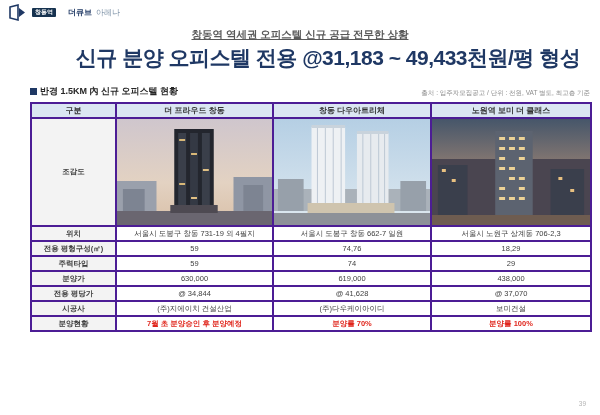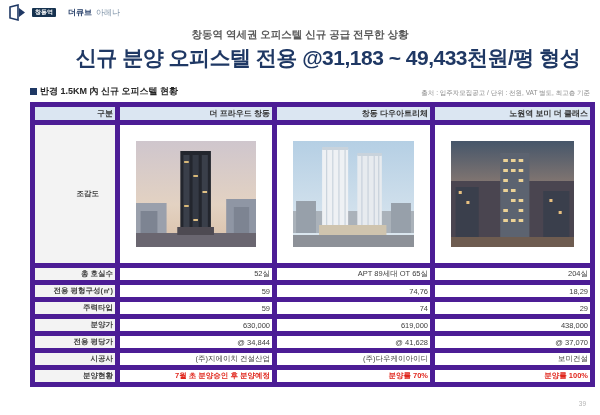--- a/index.html
+++ b/index.html
@@ -16,44 +16,44 @@
   .logo svg { display:block; }
   .logo-badge { background:#16324f; color:#ffffff; font-size:6px; font-weight:bold;
     padding:1px 3px; border-radius:1px; line-height:1.2; }
   .brand-bold { color:#1f3864; font-size:8px; font-weight:bold; letter-spacing:0;padding-left:8px; }
   .brand-light { color:#7f93a8; font-size:8px; }
   .nav { display:flex; gap:9px; padding-top:3px; }
   .nav-item { font-size:7.5px; color:#a6a6a6; cursor:pointer; }
   .nav-item.active { color:#404040; font-weight:bold; }
   
   .subtitle { position:absolute; top:28px; left:0; width:100%;
-    text-align:center; font-size:10.5px; font-weight:bold; color:#595959; }
+    text-align:center; font-size:10.5px; font-weight:bold; color:#595959;text-decoration:underline; }
   .main-title { position:absolute; top:44px; left:0; width:100%;
     text-align:center; font-size:21px; font-weight:bold; color:#1f3864; letter-spacing:-0.5px;margin-left:28px; }
   
   .meta { position:absolute; top:85px; left:30px; width:560px;
     display:flex; justify-content:space-between; align-items:flex-end; }
   .legend { display:flex; align-items:center; gap:3px; }
   .legend-square { width:7px; height:7px; background:#1f3864; display:inline-block; }
   .legend-text { font-size:9px; font-weight:bold; color:#262626; }
   .source { font-size:6.5px; color:#8c8c8c; }
   
   table.cmp { position:absolute; top:102px; left:30px; width:560px;
     border-collapse:collapse; table-layout:fixed; }
   table.cmp col.c0 { width:85px; }
   table.cmp col.c1 { width:157px; }
   table.cmp col.c2 { width:158px; }
   table.cmp col.c3 { width:160px; }
-  table.cmp td { border:5px solid #4c1d95; font-size:7.5px; color:#404040;
-    text-align:right; vertical-align:middle; height:15px; padding:1px 2px;
+  table.cmp td { border:2px solid #4c1d95; font-size:7.5px; color:#404040;
+    text-align:center; vertical-align:middle; height:15px; padding:1px 2px;
     background:#ffffff; overflow:hidden; white-space:nowrap; }
   table.cmp tr.head td { background:#dbe6f2; color:#333333; font-weight:bold;
     font-size:8px; height:14px; }
   table.cmp td.lbl { background:#f3f3f3; font-weight:bold; color:#404040; }
-  table.cmp tr.imgs td { padding:16px; height:106px; }
+  table.cmp tr.imgs td { padding:0; height:106px; }
   table.cmp tr.imgs td.lbl { vertical-align:middle; }
   .render-wrap { width:100%; height:106px; display:block; }
   .render-wrap svg { display:block; width:100%; height:100%; }
   table.cmp tr.hl td.val { color:#e0261c; font-weight:bold; }
   
   .pagenum { position:absolute; right:14px; bottom:8px; font-size:6.5px; color:#b3b3b3; }
 </style>
 </head>
 <body>
 
@@ -198,25 +198,25 @@
                 <rect x="68" y="78" width="6" height="3"></rect>
                   <rect x="78" y="78" width="6" height="3"></rect>
                   <rect x="88" y="78" width="6" height="3"></rect>
               </g>
               <rect x="0" y="96" width="160" height="10" fill="#6e5c50"></rect>
             </svg>
           </span>
         </td>
       </tr>
 
-        <tr>
-          <td class="lbl">총 호실수</td>
-          <td class="val">52실</td>
-          <td class="val">APT 89세대  OT 65실</td>
-          <td class="val">204실</td>
+    <tr>
+          <td class="lbl">위치</td>
+          <td class="val">서울시 도봉구 창동 731-19 외 4필지</td>
+          <td class="val">서울시 도봉구 창동 662-7 일원</td>
+          <td class="val">서울시 노원구 상계동 706-2,3</td>
         </tr>
         <tr>
           <td class="lbl">전용 평형구성(㎡)</td>
           <td class="val">59</td>
           <td class="val">74,76</td>
           <td class="val">18,29</td>
         </tr>
         <tr>
           <td class="lbl">주력타입</td>
           <td class="val">59</td>

